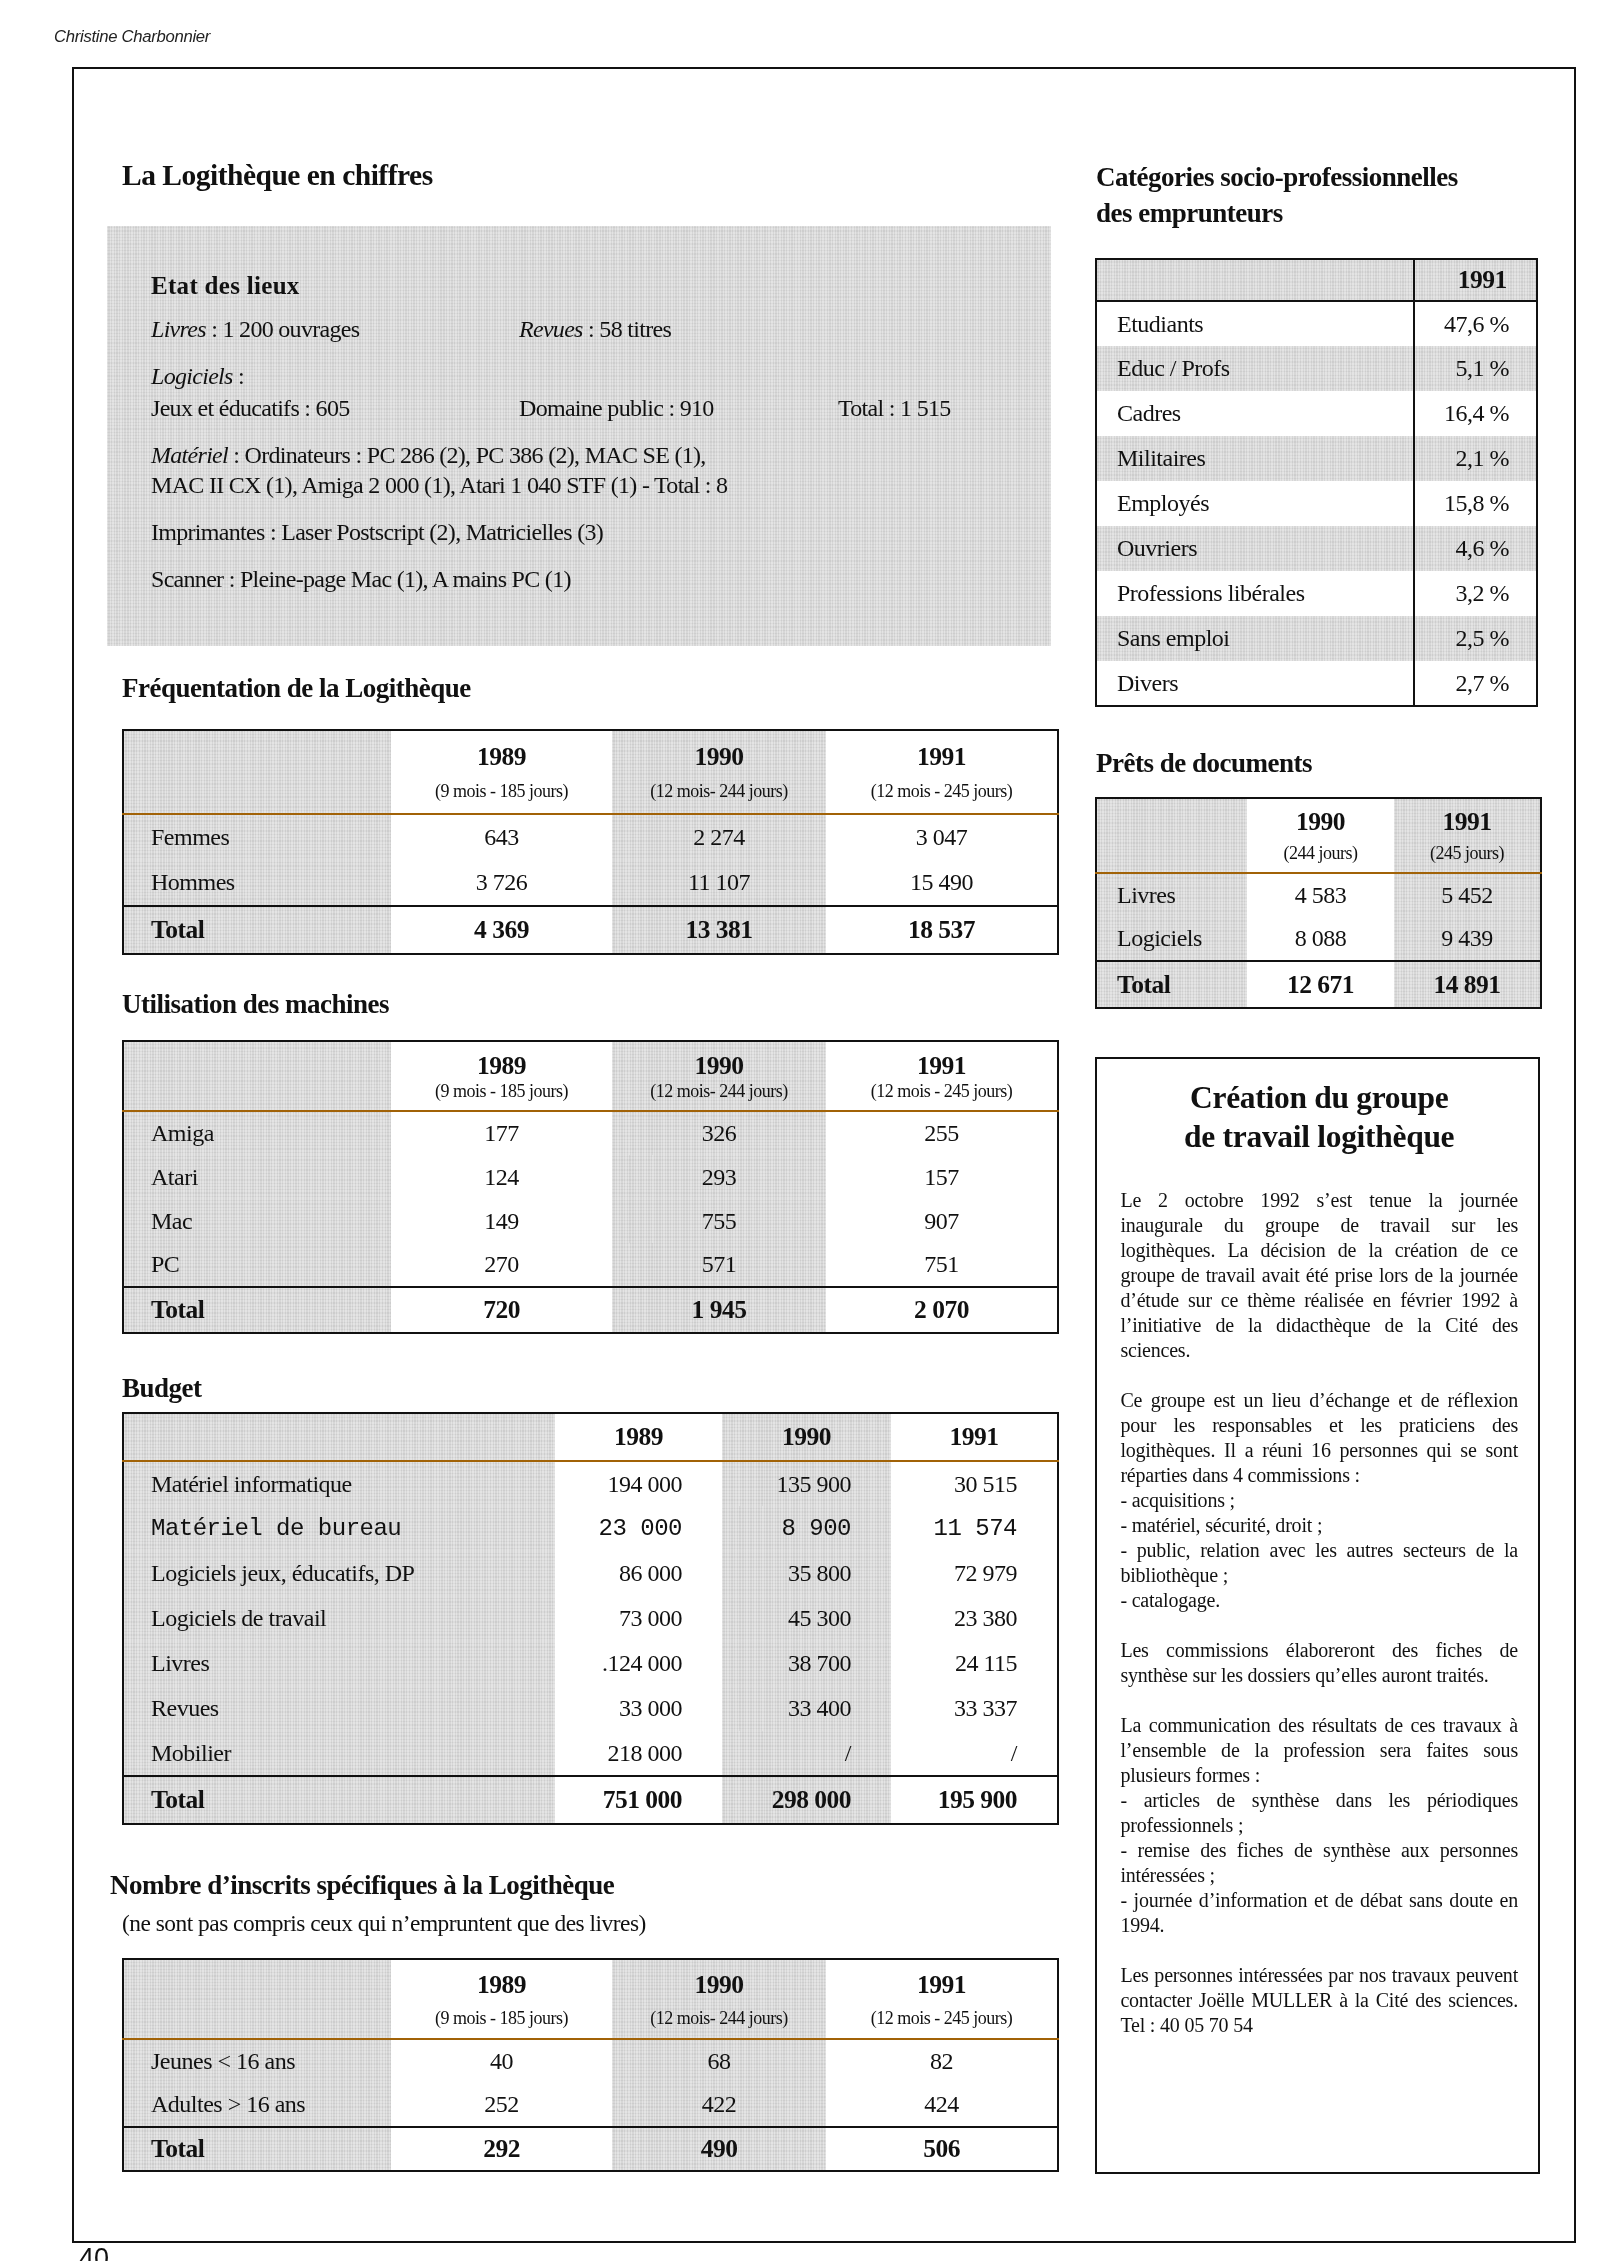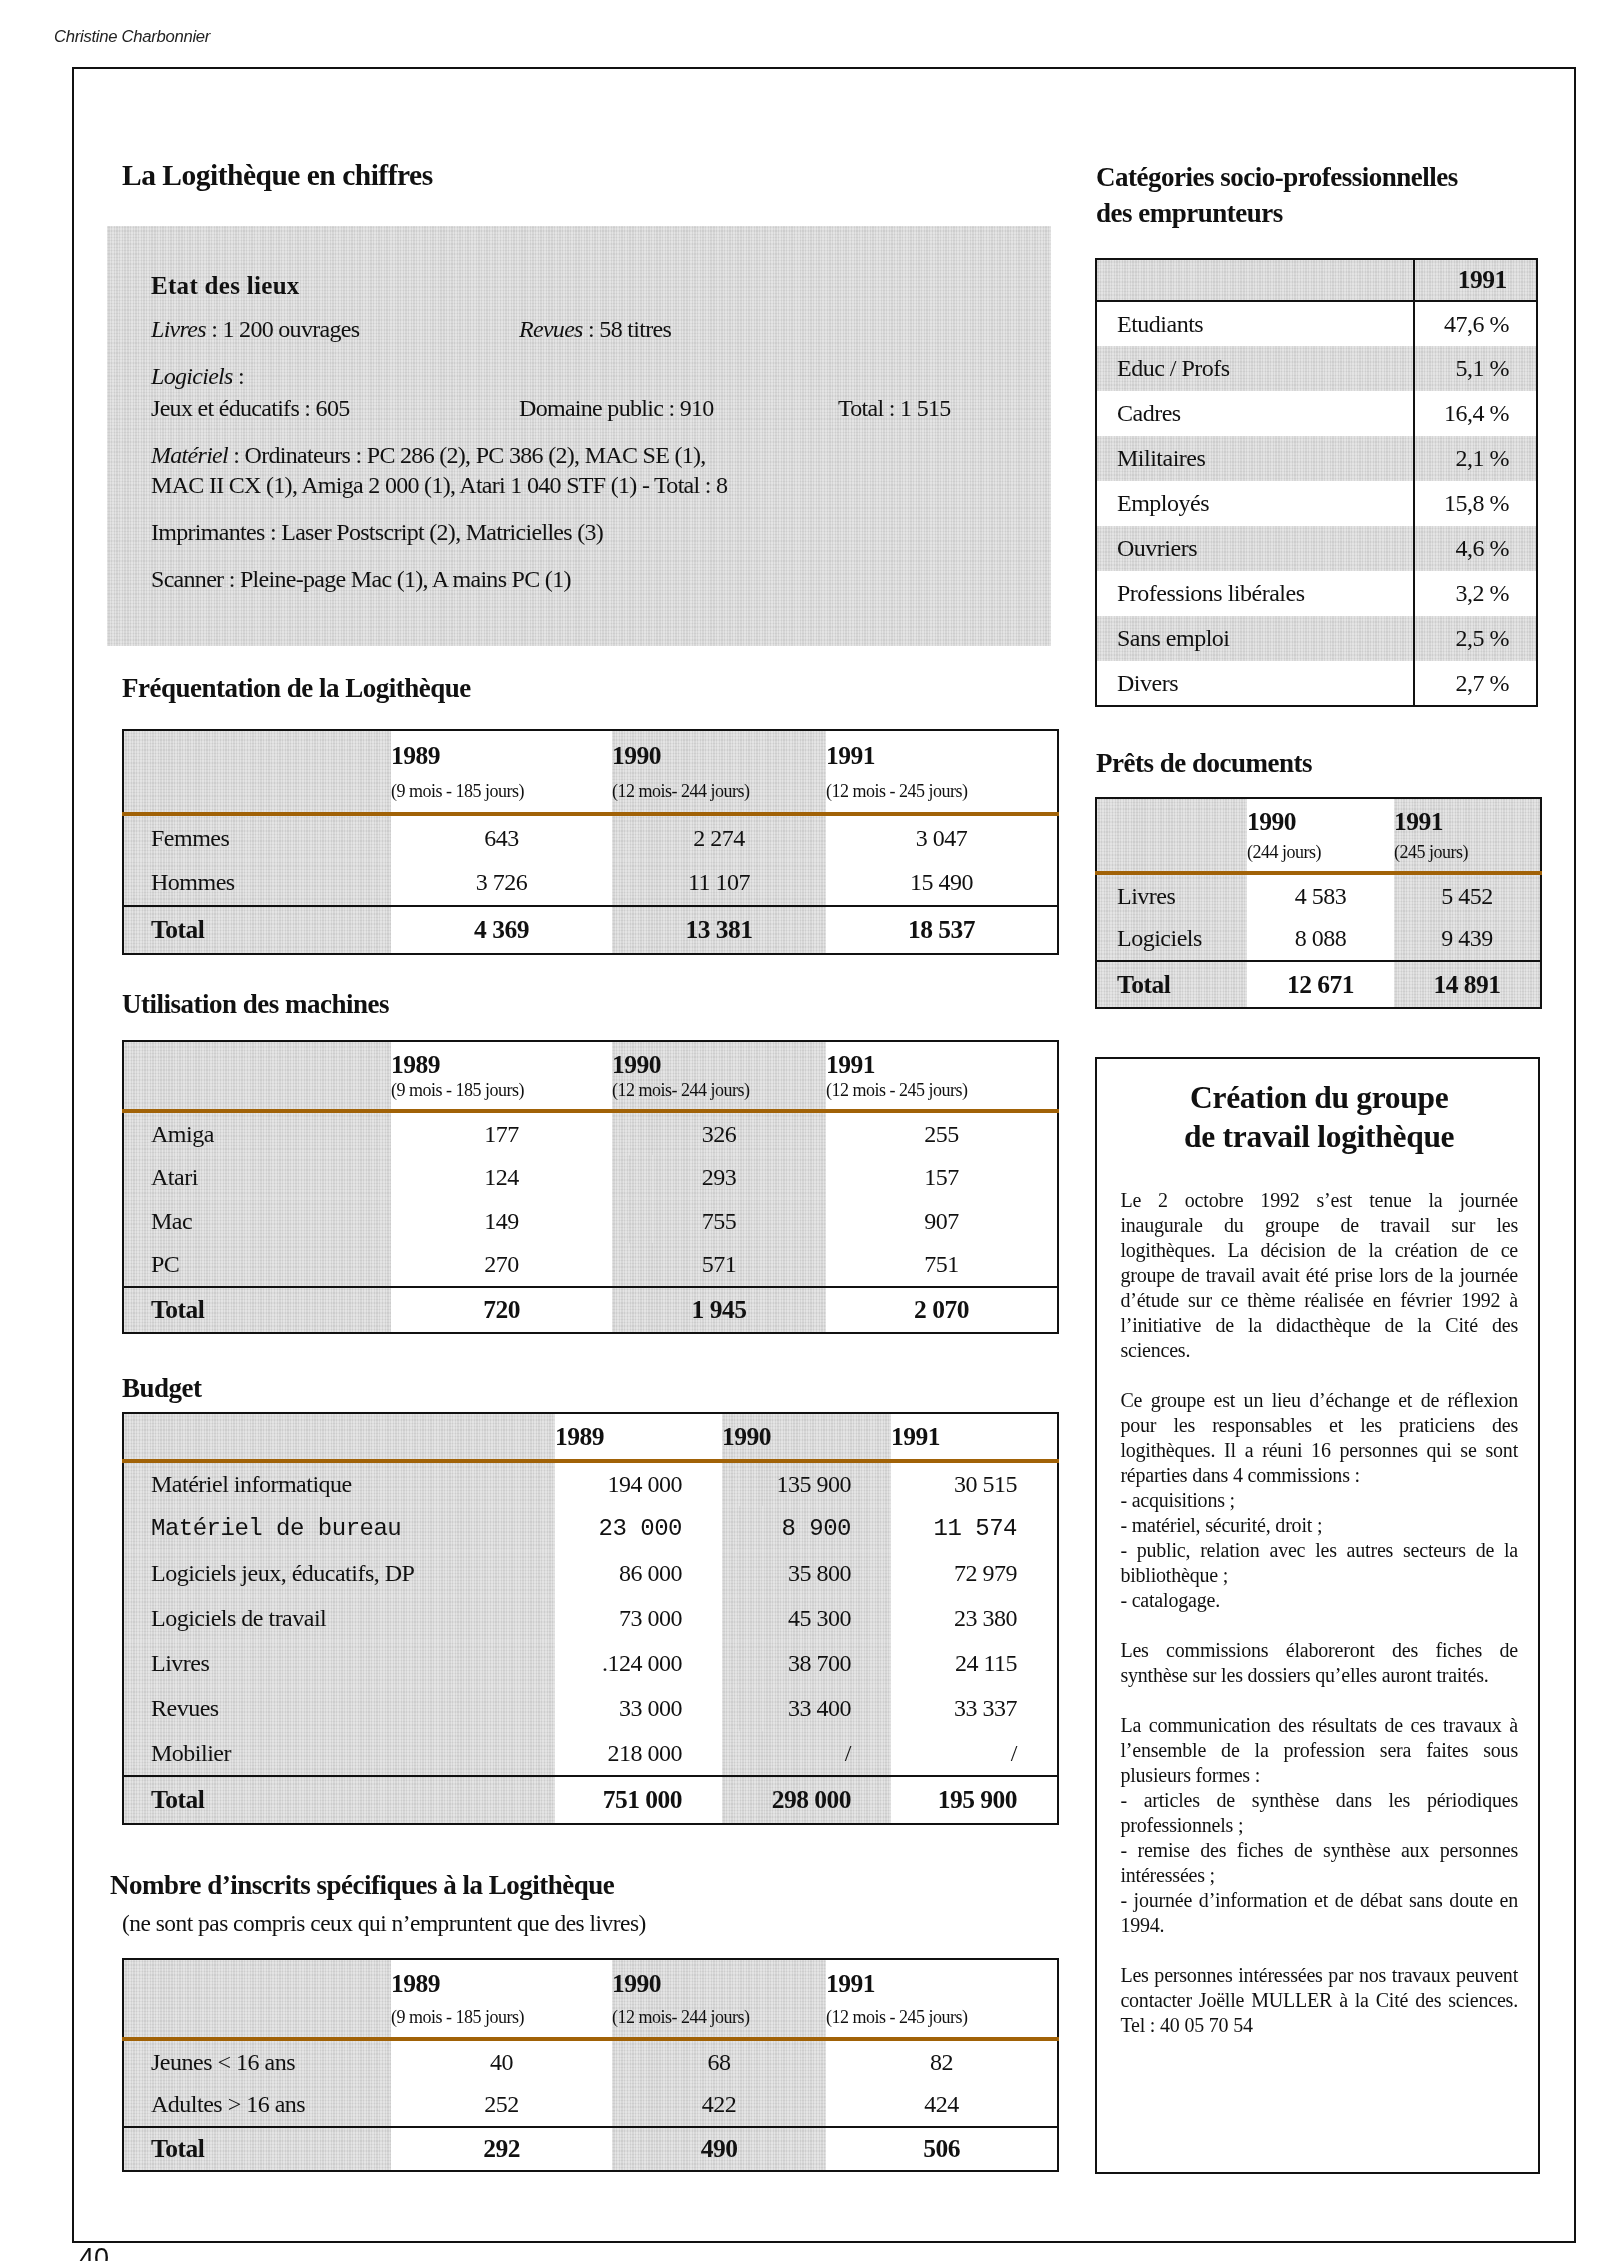--- a/index.html
+++ b/index.html
@@ -39,21 +39,21 @@
   .etat-line { position: absolute; left: 44px; font-size: 24px; line-height: 27px; letter-spacing: -0.7px; white-space: nowrap; }
   .etat-line i { font-style: italic; }
   .etat-line .col2 { position: absolute; left: 368px; }
   .etat-line .col3 { position: absolute; left: 687px; }
 
   
   table.stat { position: absolute; border-collapse: collapse; border: 2px solid #111; table-layout: fixed; }
   table.stat td, table.stat th { font-weight: normal; font-size: 24px; letter-spacing: -0.5px; padding: 0; }
   table.stat .yr { font-weight: bold; font-size: 25.5px; display: block; }
   table.stat .period { font-size: 18px; display: block; letter-spacing: -0.5px; }
-  table.stat .head-row td { border-bottom: 4px solid #a16207; vertical-align: middle; }
+  table.stat .head-row td { border-bottom: 2px solid #a16207; text-align: center; vertical-align: middle; }
   table.stat .total-row td { border-top: 2px solid #111; font-weight: bold; font-size: 25.5px; }
   table.stat .label { text-align: left; padding-left: 27px; }
   table.stat .num { text-align: center; }
   table.stat .rnum { text-align: right; padding-right: 40px; }
 
   
   table.cat { position: absolute; left: 1095px; top: 258px; width: 441px; border-collapse: collapse; border: 2px solid #111; table-layout: fixed; }
   table.cat td { font-size: 24px; letter-spacing: -0.5px; height: 45px; }
   table.cat .lab { padding-left: 20px; border-right: 2px solid #111; }
   table.cat .val { text-align: right; padding-right: 27px; }

